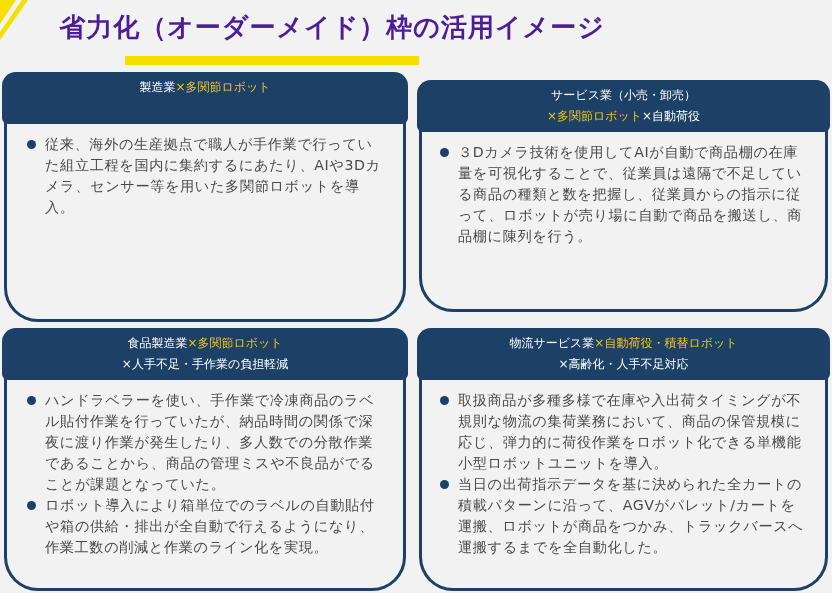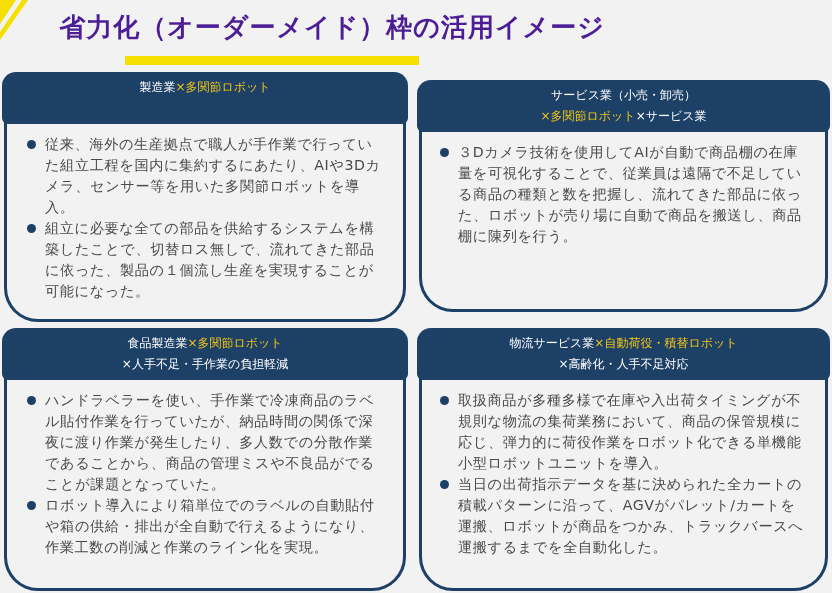--- a/index.html
+++ b/index.html
@@ -68,37 +68,36 @@
 
   <div class="card" id="card-1">
     <div class="card-header">
       <div>
         <span>製造業</span><span class="hl">×多関節ロボット</span><span></span>
       </div>
     </div>
     <div class="card-body">
       <ul class="bullets">
         <li><span class="dot"></span><span>従来、海外の生産拠点で職人が手作業で行っていた組立工程を国内に集約するにあたり、AIや3Dカメラ、センサー等を用いた多関節ロボットを導入。</span></li>
-        <li><span class="dot"></span><span>組立に必要な全ての部品を供給するシステムを構築したことで、切替ロス無しで、流れてきた部品に依った、製品の１個流し生産を実現することが可能になった。</span></li>
       </ul>
     </div>
   </div>
 
   <div class="card" id="card-2">
     <div class="card-header">
       <div>
         <span>サービス業（小売・卸売）</span><span class="hl"></span><span></span>
       </div>
       <div>
-        <span></span><span class="hl">×多関節ロボット</span><span>×サービス業</span>
+        <span></span><span class="hl">×多関節ロボット</span><span>×自動荷役</span>
       </div>
     </div>
     <div class="card-body">
       <ul class="bullets">
-        <li><span class="dot"></span><span>３Dカメラ技術を使用してAIが自動で商品棚の在庫量を可視化することで、従業員は遠隔で不足している商品の種類と数を把握し、流れてきた部品に依った、ロボットが売り場に自動で商品を搬送し、商品棚に陳列を行う。</span></li>
+        <li><span class="dot"></span><span>３Dカメラ技術を使用してAIが自動で商品棚の在庫量を可視化することで、従業員は遠隔で不足している商品の種類と数を把握し、従業員からの指示に従って、ロボットが売り場に自動で商品を搬送し、商品棚に陳列を行う。</span></li>
       </ul>
     </div>
   </div>
 
   <div class="card" id="card-3">
     <div class="card-header">
       <div>
         <span>食品製造業</span><span class="hl">×多関節ロボット</span><span></span>
       </div>
       <div>

